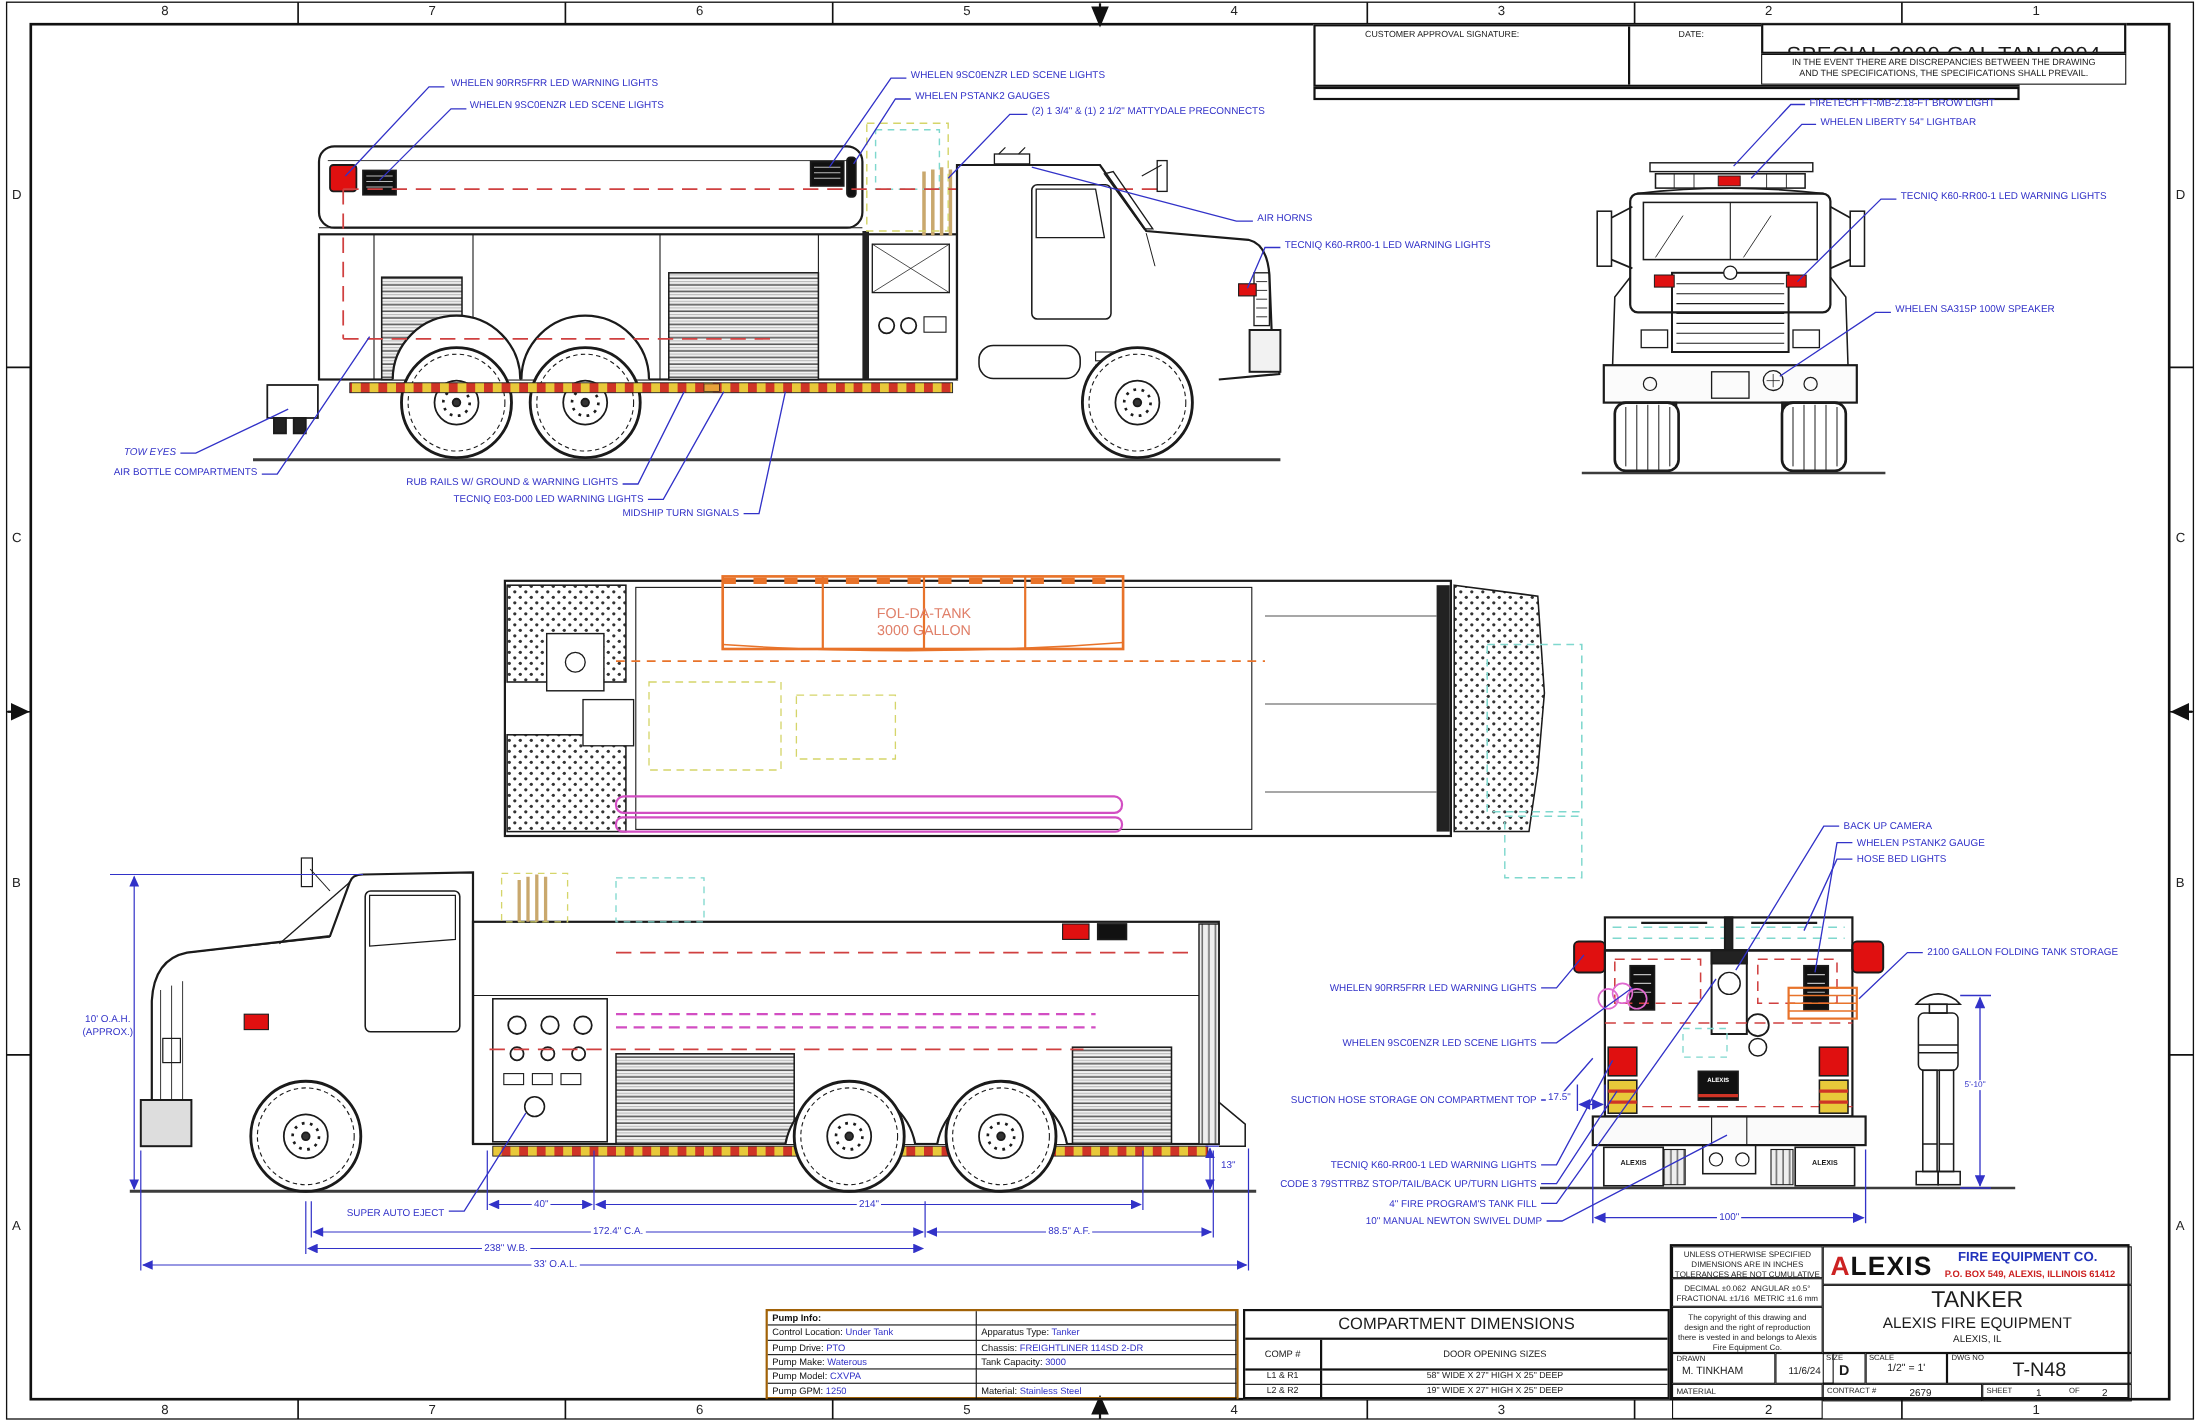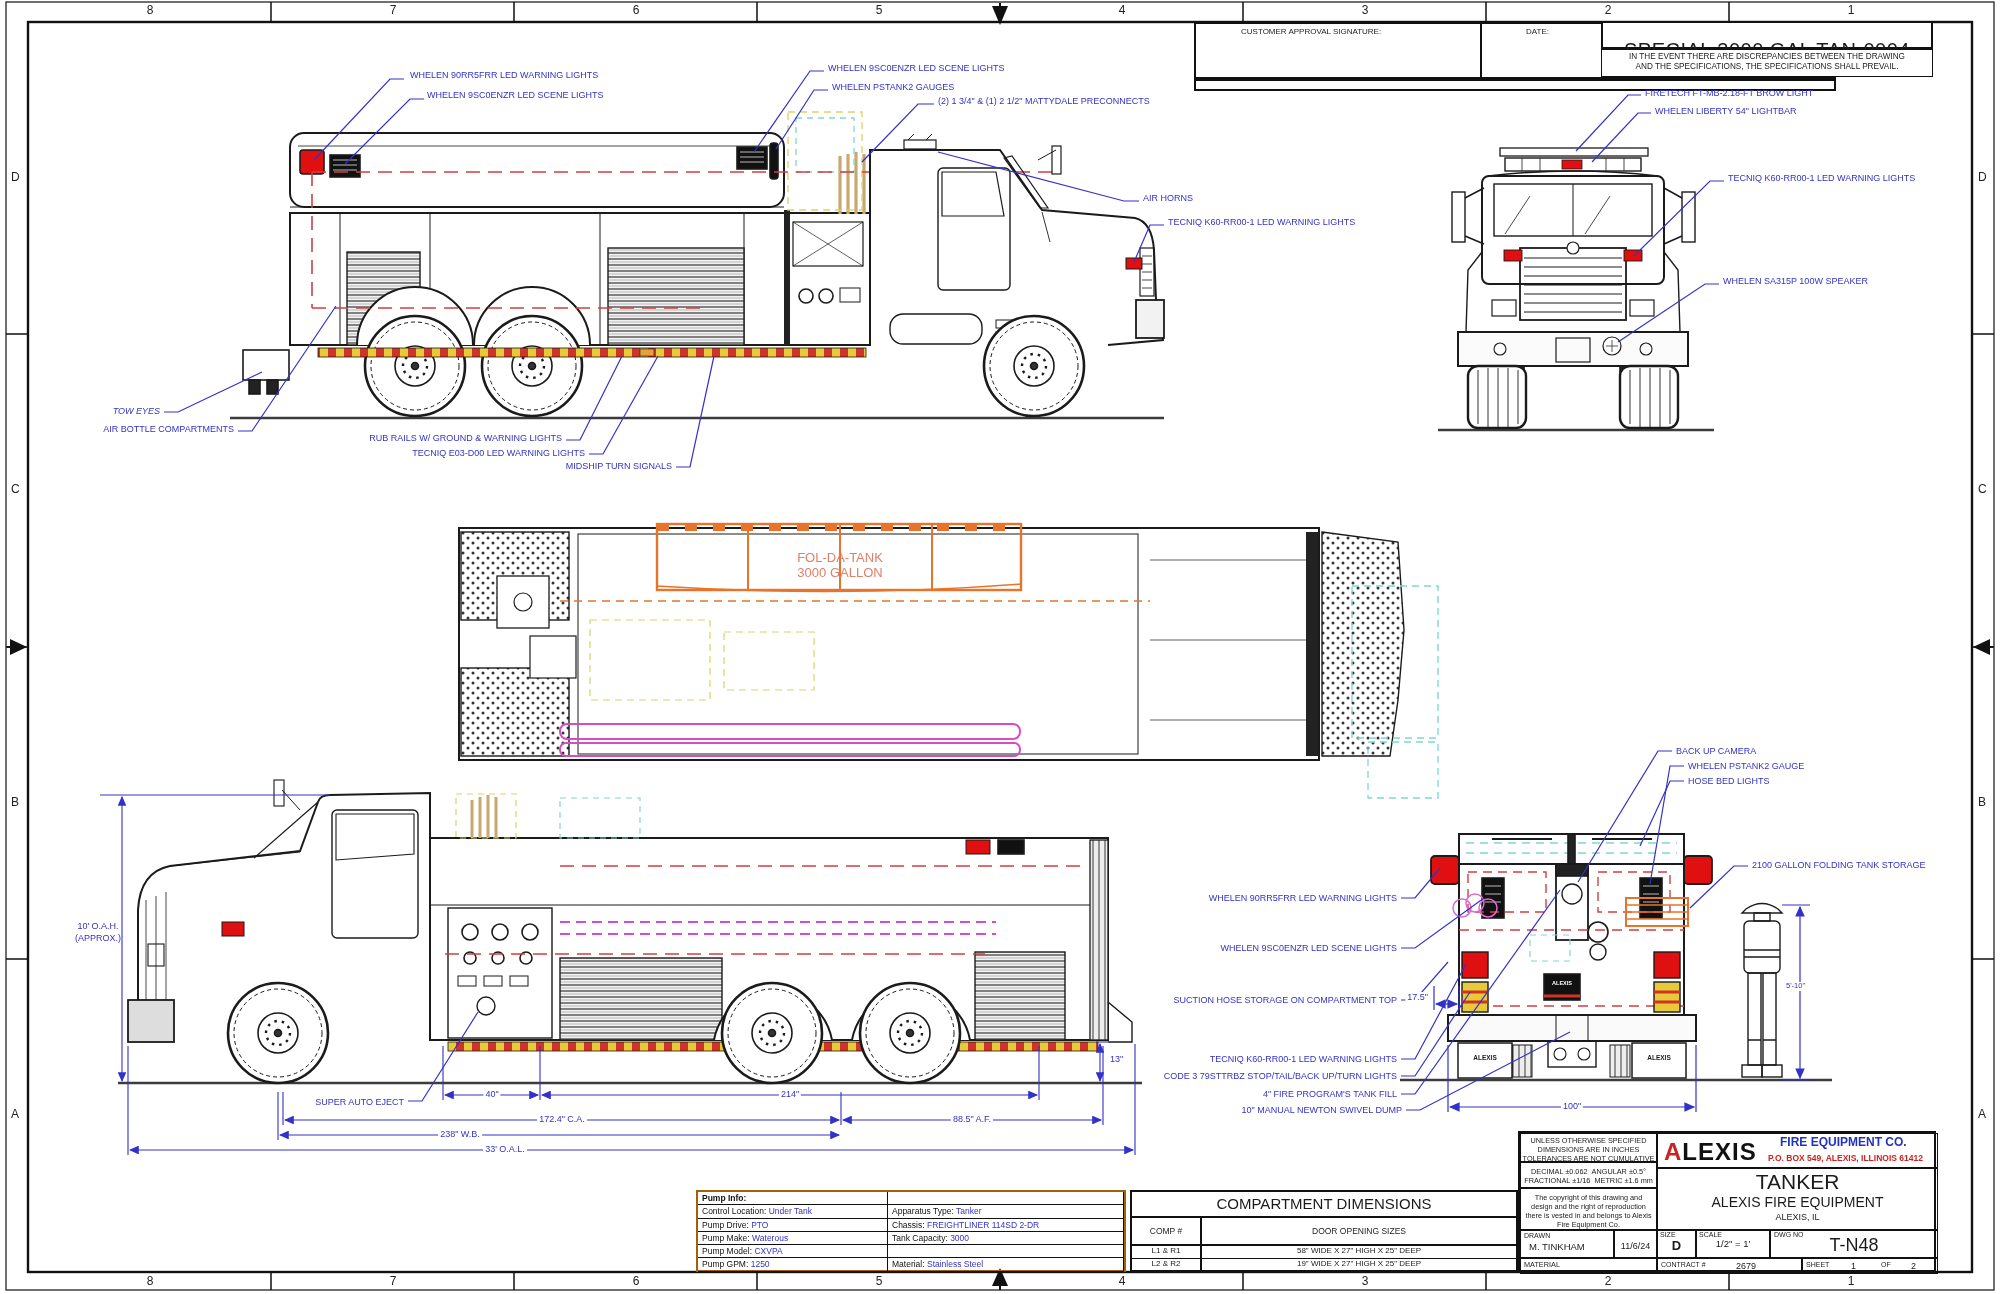--- a/index.html
+++ b/index.html
@@ -548,22 +548,22 @@
   </div>
   <div class="cell" style="left:0;top:29px;width:137px;height:26px;padding-top:4px;">
     <div><span>DECIMAL ±0.062</span>&nbsp;&nbsp;<span>ANGULAR ±0.5°</span></div>
     <div><span>FRACTIONAL ±1/16</span>&nbsp;&nbsp;<span>METRIC ±1.6 mm</span></div>
   </div>
   <div class="cell mini" style="left:0;top:55px;width:137px;height:42px;padding:4px 4px 0;">The copyright of this drawing and design and the right of reproduction there is vested in and belongs to Alexis Fire Equipment Co.</div>
   <div class="cell" style="left:0;top:97px;width:94px;height:28px;text-align:left;">
     <div class="mini" style="padding:1px 0 0 3px;">DRAWN</div>
     <div style="font-size:9.5px;padding:2px 0 0 8px;">M. TINKHAM</div>
   </div>
-  <div class="cell" style="left:94px;top:97px;width:43px;height:28px;font-size:9px;padding-top:10px;">11/6/24</div>
-  <div class="cell mini" style="left:0;top:125px;width:137px;height:16px;text-align:left;padding:1px 0 0 3px;">MATERIAL</div>
+  <div class="cell" style="left:94px;top:97px;width:53px;height:28px;font-size:9px;padding-top:10px;">11/6/24</div>
+  <div class="cell mini" style="left:0;top:125px;width:137px;height:32px;text-align:left;padding:1px 0 0 3px;">MATERIAL</div>
 
   <div class="cell" style="left:137px;top:0;width:281px;height:35px;text-align:left;">
     <span class="t" style="left:6px;top:4px;font-size:24px;letter-spacing:1px;"><span class="alexis-a">A</span><span class="alexis-rest">LEXIS</span></span>
     <span class="t" style="left:122px;top:2px;font-size:12px;font-weight:bold;color:#2233bb;">FIRE EQUIPMENT CO.</span>
     <span class="t" style="left:110px;top:20px;font-size:8.5px;font-weight:bold;color:#cc2222;">P.O. BOX 549, ALEXIS, ILLINOIS  61412</span>
   </div>
   <div class="cell" style="left:137px;top:35px;width:281px;height:62px;">
     <div style="font-size:21px;margin-top:1px;">TANKER</div>
     <div style="font-size:14px;">ALEXIS FIRE EQUIPMENT</div>
     <div style="font-size:9px;margin-top:2px;">ALEXIS, IL</div>

